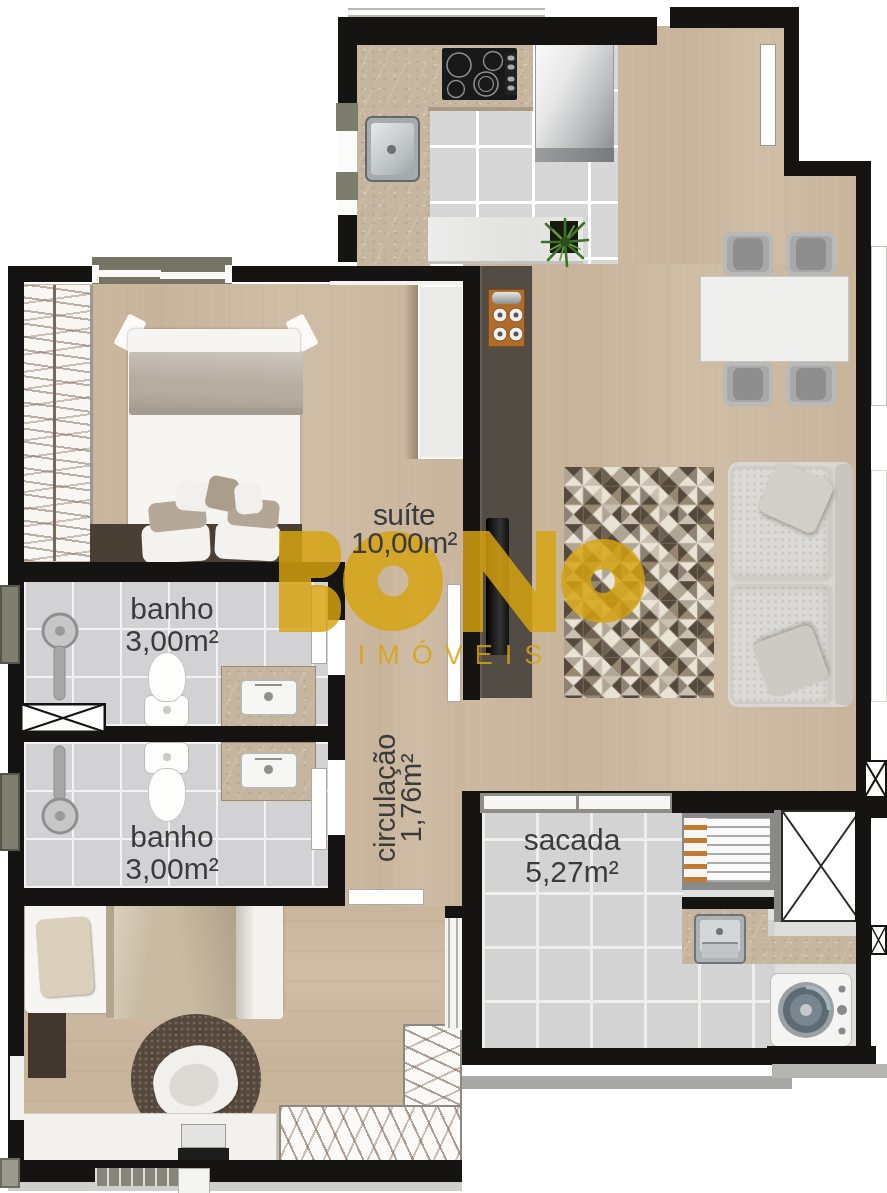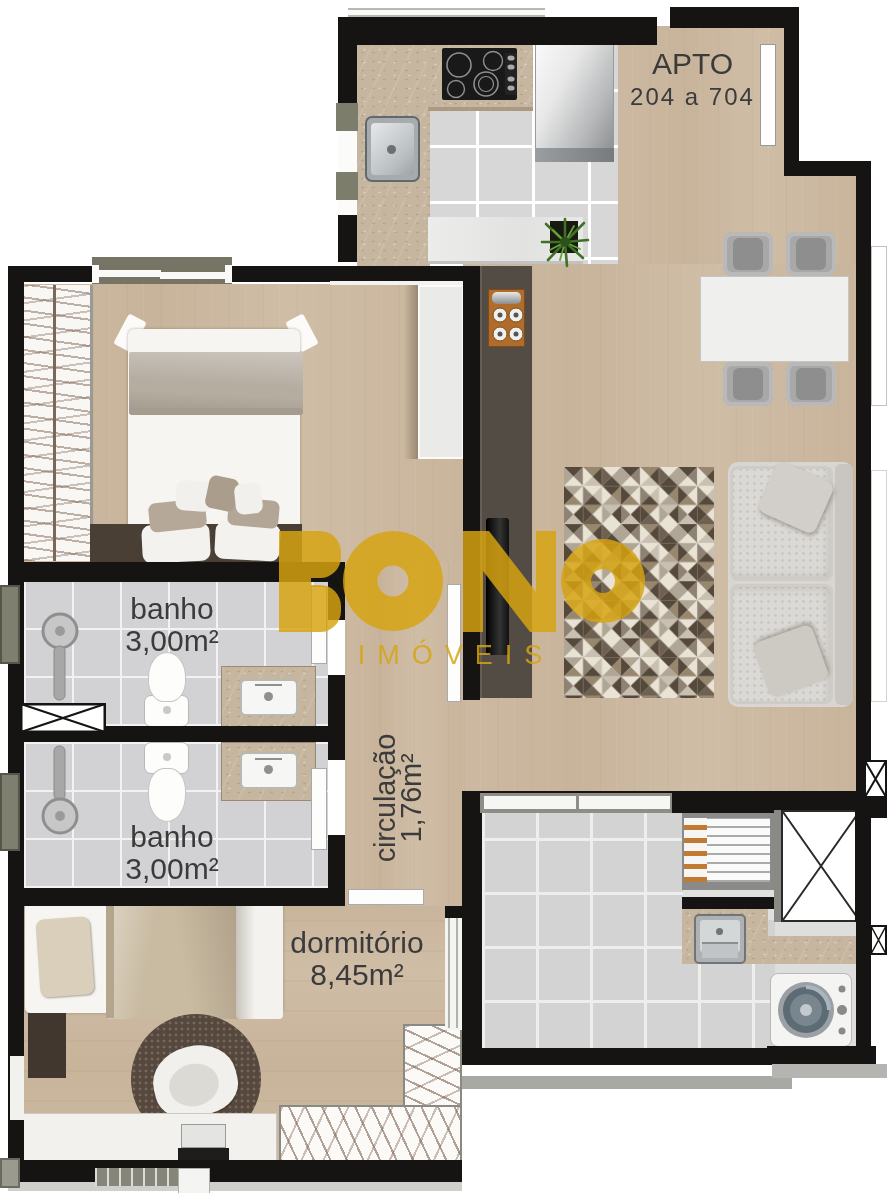--- a/index.html
+++ b/index.html
@@ -352,18 +352,18 @@
       <rect x="279" y="531" width="32" height="101"></rect>
       <path d="M393 531 a50 50 0 1 0 0.01 0 Z M393 565.5 a15.5 15.5 0 1 1 -0.01 0 Z" fill-rule="evenodd"></path>
       <path d="M463 531 L489 531 L556 618 L556 632 L530 632 L463 545 Z"></path>
       <rect x="463" y="531" width="20" height="101"></rect>
       <rect x="536" y="531" width="20" height="101"></rect>
       <path d="M603 539 a42 42 0 1 0 0.01 0 Z M603 569 a12 12 0 1 1 -0.01 0 Z" fill-rule="evenodd"></path>
       <text x="456" y="664" font-family="Liberation Sans, sans-serif" font-size="27" letter-spacing="12" text-anchor="middle" fill="#d7a410">IMÓVEIS</text>
     </g>
   </svg>
 
-  <div class="lbl" style="left:560px;top:48px;width:265px;font-size:30px;line-height:31px;">APTO<br><span style="font-size:24px;letter-spacing:2px;">204 a 704</span></div>
+  <div class="lbl" style="left:284px;top:501px;width:240px;line-height:28px;letter-spacing:-0.6px;">suíte<br>10,00m²</div>
   <div class="lbl" style="left:52px;top:593px;width:240px;">banho<br>3,00m²</div>
   <div class="lbl" style="left:52px;top:821px;width:240px;">banho<br>3,00m²</div>
   <div class="lbl" style="left:278px;top:772px;width:240px;font-size:29px;line-height:26px;letter-spacing:-0.2px;transform:rotate(-90deg);">circulação<br>1,76m²</div>
-  <div class="lbl" style="left:237px;top:927px;width:240px;">dormitório<br>8,45m²</div>
+  <div class="lbl" style="left:452px;top:824px;width:240px;">sacada<br>5,27m²</div>
 </div>
 
 </body></html>

